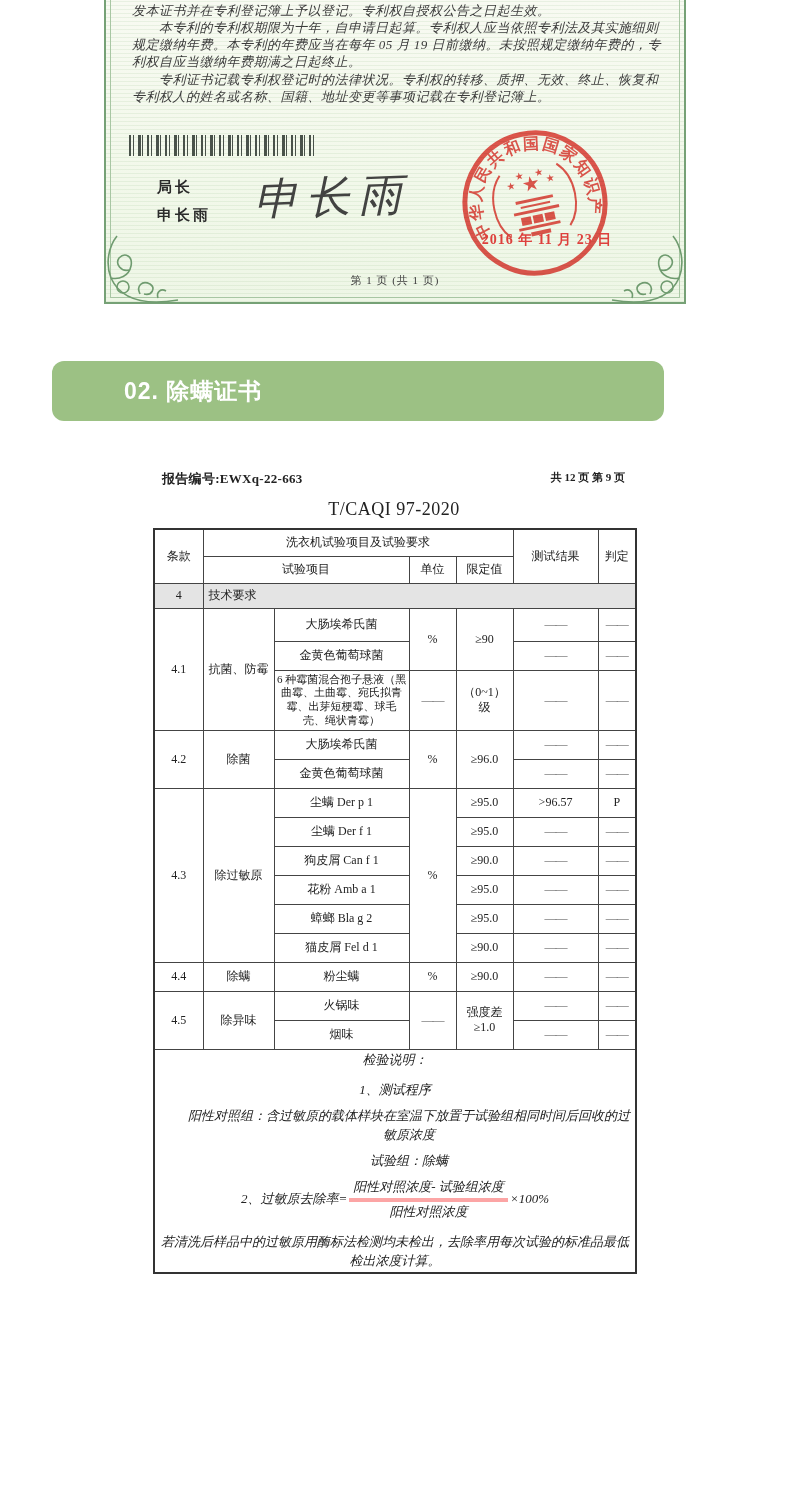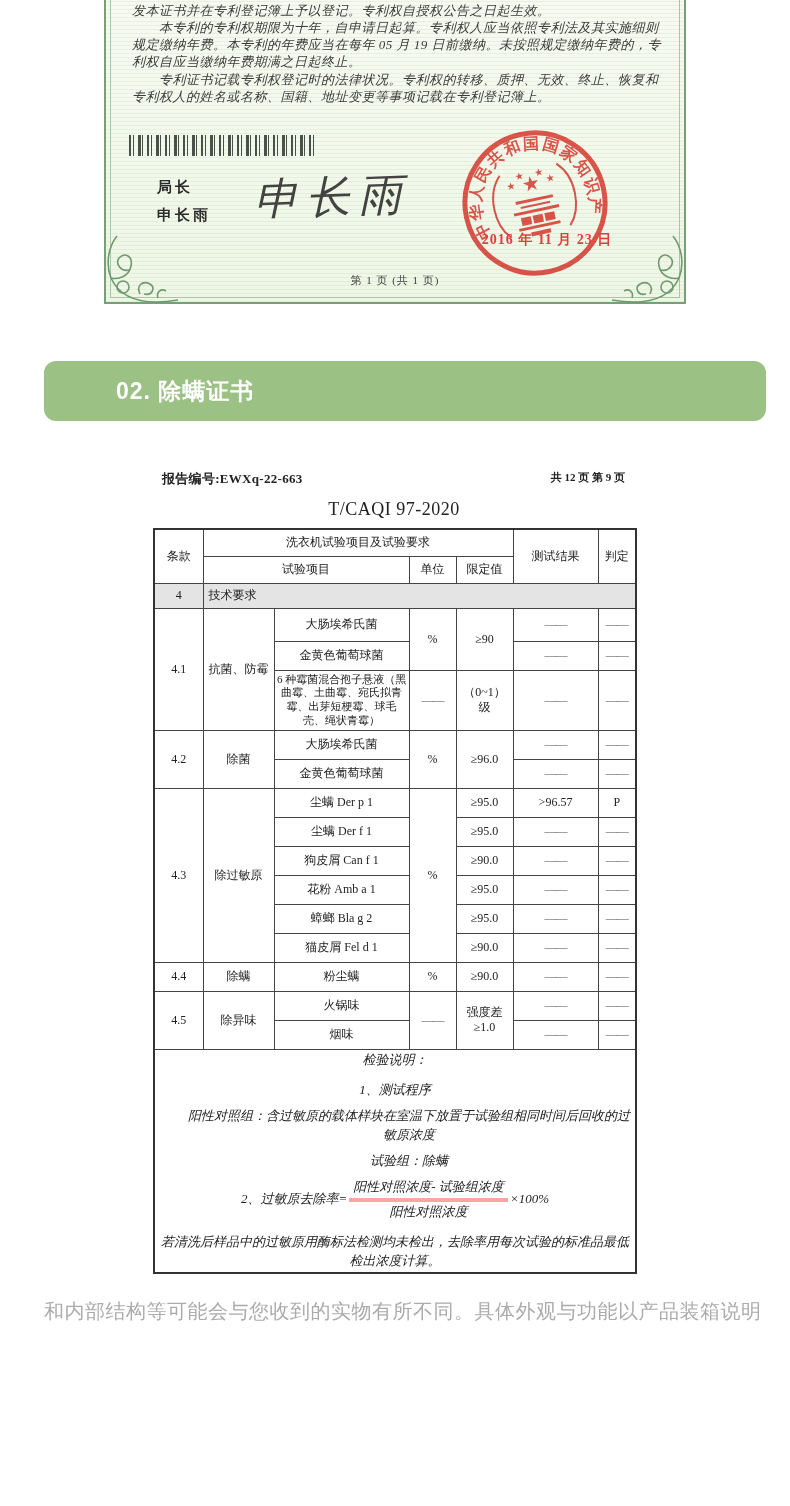--- a/index.html
+++ b/index.html
@@ -38,21 +38,21 @@
     transform:rotate(-12deg);opacity:.93;mix-blend-mode:multiply;}
   .seal-date{position:absolute;left:366px;top:231px;width:150px;text-align:center;
     font-family:"Liberation Serif","DejaVu Serif",serif;font-weight:bold;
     font-size:14px;color:#dd403c;letter-spacing:1px;}
   .cert-page{position:absolute;left:0;width:578px;top:273px;text-align:center;
     font-family:"Liberation Serif","DejaVu Serif",serif;font-size:11px;color:#3f3f3f;letter-spacing:1px;}
   .flourish{position:absolute;width:84px;height:84px;bottom:-8px;}
   .flourish.fl-left{left:-8px;}
   .flourish.fl-right{right:-8px;transform:scaleX(-1);}
   
-  .banner{position:absolute;left:44px;top:361px;width:722px;height:60px;
+  .banner{position:absolute;left:52px;top:361px;width:612px;height:60px;
     background:#9cc184;border-radius:12px;}
   .banner-title{position:absolute;left:72px;top:0;line-height:60px;
     font-size:23px;font-weight:bold;color:#ffffff;letter-spacing:1px;}
   
   .report{position:absolute;left:0;top:0;width:790px;
     font-family:"Liberation Serif","DejaVu Serif",serif;color:#222;}
   .report-no{position:absolute;left:162px;top:470px;font-size:13px;font-weight:bold;letter-spacing:0.3px;}
   .report-pages{position:absolute;left:510px;top:470px;width:115px;text-align:right;font-size:11px;font-weight:bold;}
   .report-title{position:absolute;left:153px;top:499px;width:482px;text-align:center;
     font-size:18px;font-weight:500;letter-spacing:0.5px;}
@@ -302,14 +302,13 @@
             <span>2、过敏原去除率=</span><span class="frac"><span class="num">阳性对照浓度- 试验组浓度</span><span class="den">阳性对照浓度</span></span><span>×100%</span>
           </div>
           <div class="nline gap">若清洗后样品中的过敏原用酶标法检测均未检出，去除率用每次试验的标准品最低检出浓度计算。</div>
         </td>
       </tr>
     </tbody>
   </table>
 </div>
 
 <div class="footnote">
-  <div>和内部结构等可能会与您收到的实物有所不同。具体外观与功能以产品装箱说明</div>
 </div>
 
 </body></html>

